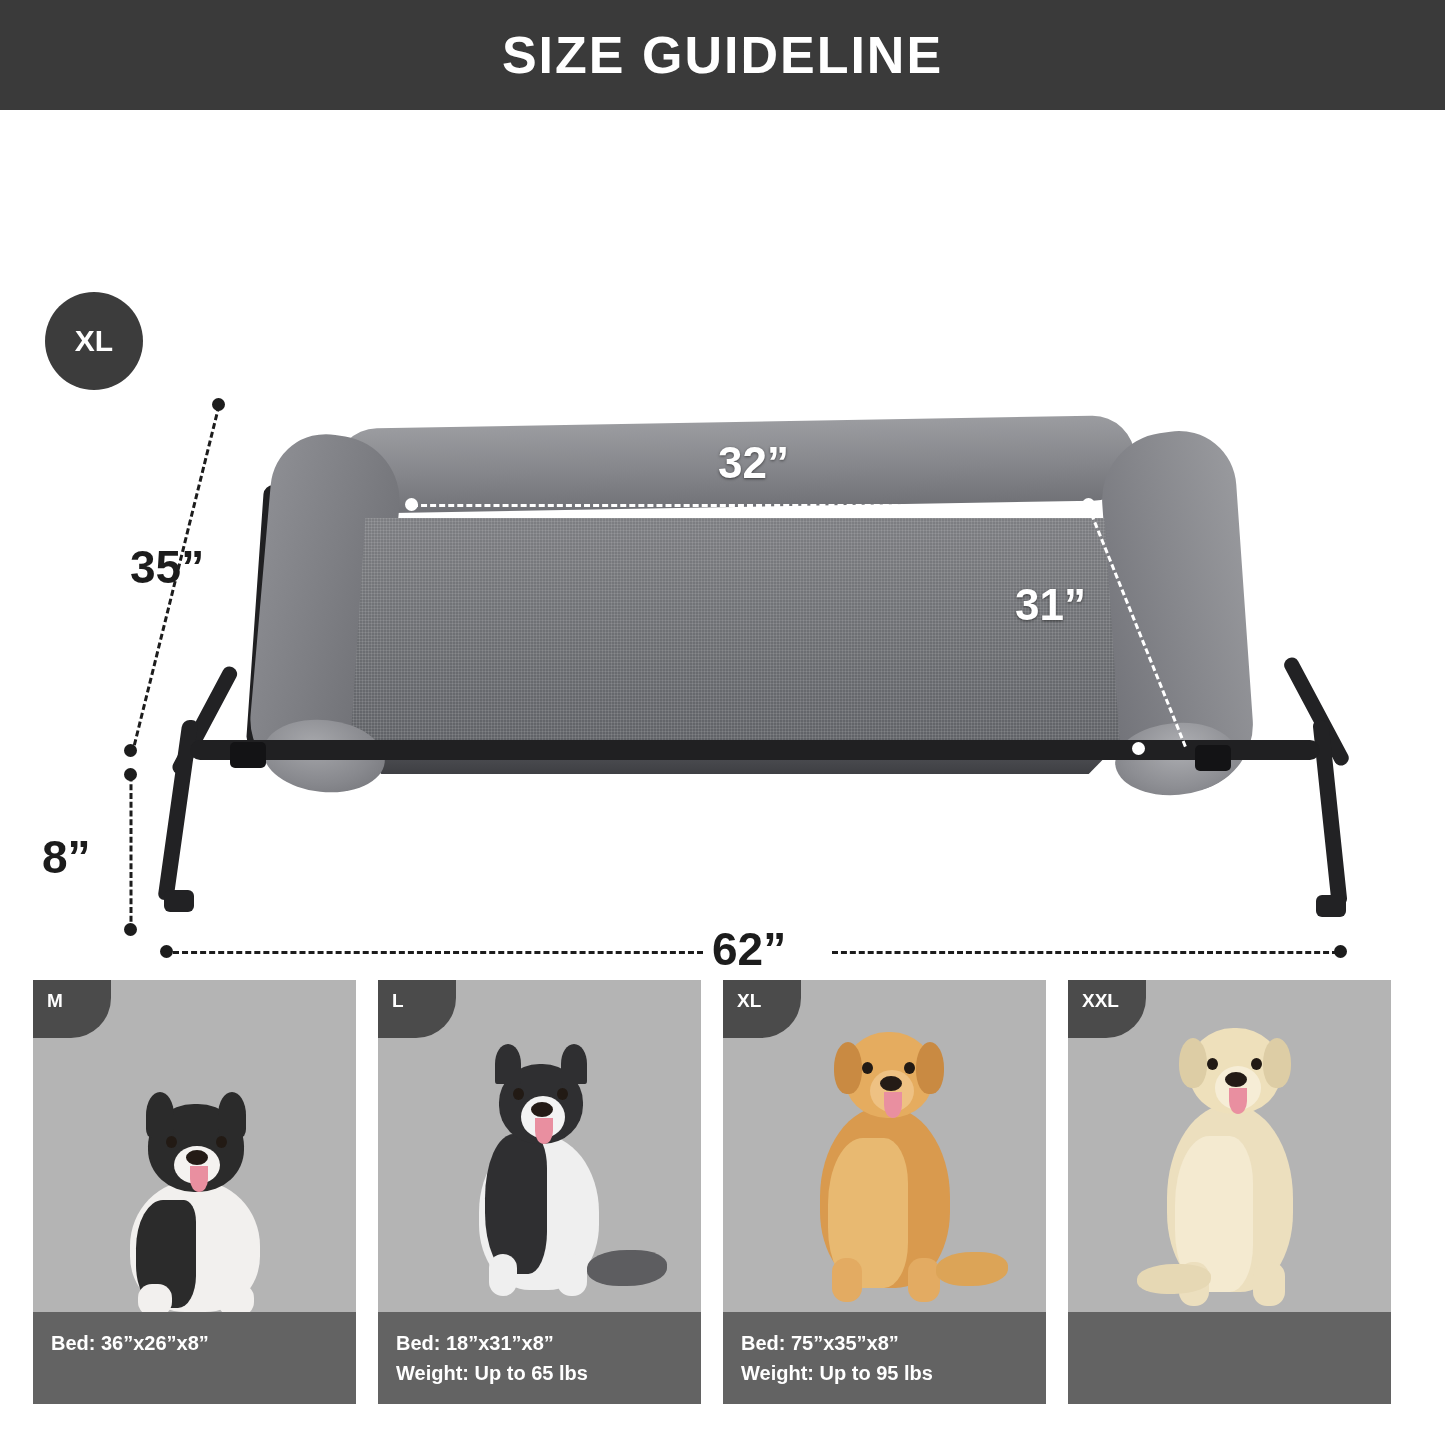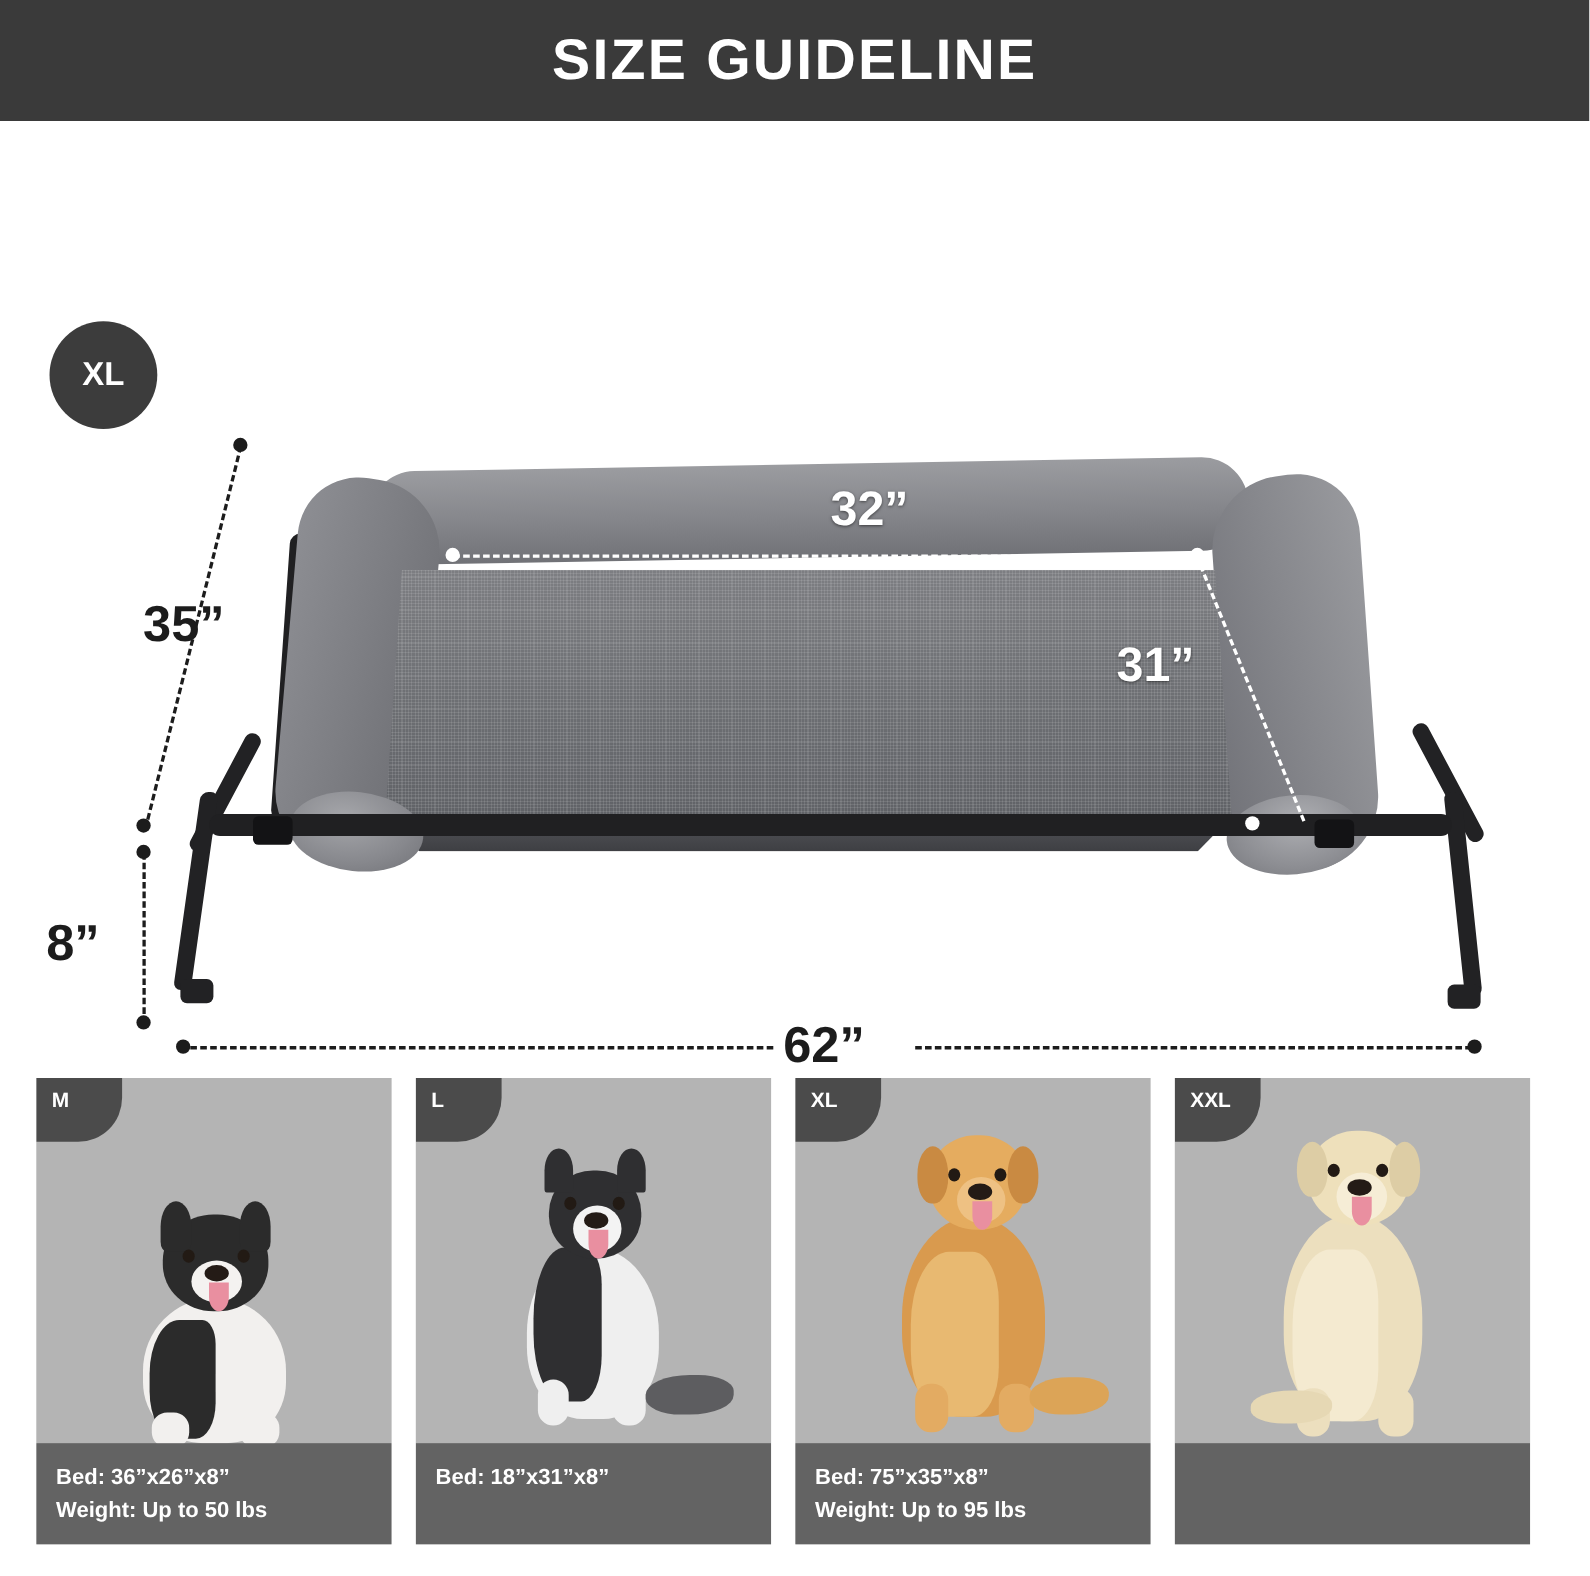--- a/index.html
+++ b/index.html
@@ -416,21 +416,21 @@
     <div class="bolster-cap-right"></div>
 
     <div class="rail-front"></div>
     <div class="corner-clip" style="left:70px; top:352px;"></div>
     <div class="corner-clip" style="left:1035px; top:355px;"></div>
   </div>
 
   <div class="dash-h white" style="left:412px; top:394px; width:676px;"></div>
   <div class="dot white" style="left:405px; top:388px;"></div>
   <div class="dot white" style="left:1082px; top:388px;"></div>
-  <div class="dim-label white" style="left:718px; top:328px; font-size:44px;margin-left:37px;">32”</div>
+  <div class="dim-label white" style="left:718px; top:328px; font-size:44px;">32”</div>
 
   <div class="dash-line white" style="left:1088px; top:394px; width:260px; transform: rotate(68deg);"></div>
   <div class="dot white" style="left:1132px; top:632px;"></div>
   <div class="dim-label white" style="left:1015px; top:470px; font-size:44px;">31”</div>
 
   <div class="dot" style="left:212px; top:288px;"></div>
   <div class="dash-line" style="left:219px; top:294px; width:350px; transform: rotate(104deg);"></div>
   <div class="dot" style="left:124px; top:634px;"></div>
   <div class="dim-label" style="left:130px; top:430px; font-size:46px;">35”</div>
 
@@ -462,21 +462,20 @@
         <div class="eye" style="left:76px; top:48px;"></div>
         <div class="eye" style="left:126px; top:48px;"></div>
         <div class="nose" style="left:96px; top:62px;"></div>
         <div class="tongue" style="left:100px; top:78px;"></div>
         <div class="leg" style="left:48px; top:196px; width:34px; height:32px; background:#f2f0ee;"></div>
         <div class="leg" style="left:128px; top:196px; width:36px; height:32px; background:#f2f0ee;"></div>
       </div>
     </div>
     <div class="card-caption">
       <div>Bed: 36”x26”x8”</div>
-      <div>Weight: Up to 50 lbs</div>
     </div>
   </div>
 
   <div class="card">
     <div class="card-badge">L</div>
     <div class="card-photo">
       <div class="dog" style="width:230px;height:280px;">
         <div class="body" style="left:54px; top:96px; width:120px; height:156px; background:#efefef;"></div>
         <div class="body" style="left:60px; top:96px; width:62px; height:140px; background:#2f2f31; border-radius:46% 24% 30% 44%;"></div>
         <div class="head" style="left:74px; top:26px; width:84px; height:80px; background:#2f2f31;"></div>
@@ -487,20 +486,21 @@
         <div class="eye" style="left:132px; top:50px;"></div>
         <div class="nose" style="left:106px; top:64px;"></div>
         <div class="tongue" style="left:110px; top:80px;"></div>
         <div class="leg" style="left:64px; top:216px; width:28px; height:42px; background:#efefef;"></div>
         <div class="leg" style="left:132px; top:216px; width:30px; height:42px; background:#efefef;"></div>
         <div class="tail" style="left:162px; top:212px; width:80px; height:36px; background:#5d5d60; border-radius:50% 40% 50% 40%;"></div>
       </div>
     </div>
     <div class="card-caption">
       <div>Bed: 18”x31”x8”</div>
+      <div>Weight: Up to 65 lbs</div>
     </div>
   </div>
 
   <div class="card">
     <div class="card-badge">XL</div>
     <div class="card-photo">
       <div class="dog" style="width:230px;height:300px;">
         <div class="body" style="left:50px; top:88px; width:130px; height:182px; background:#d99a4e;"></div>
         <div class="body" style="left:58px; top:120px; width:80px; height:150px; background:#e8b971; border-radius:44% 30% 30% 40%;"></div>
         <div class="head" style="left:74px; top:14px; width:90px; height:86px; background:#e5ac5f;"></div>

